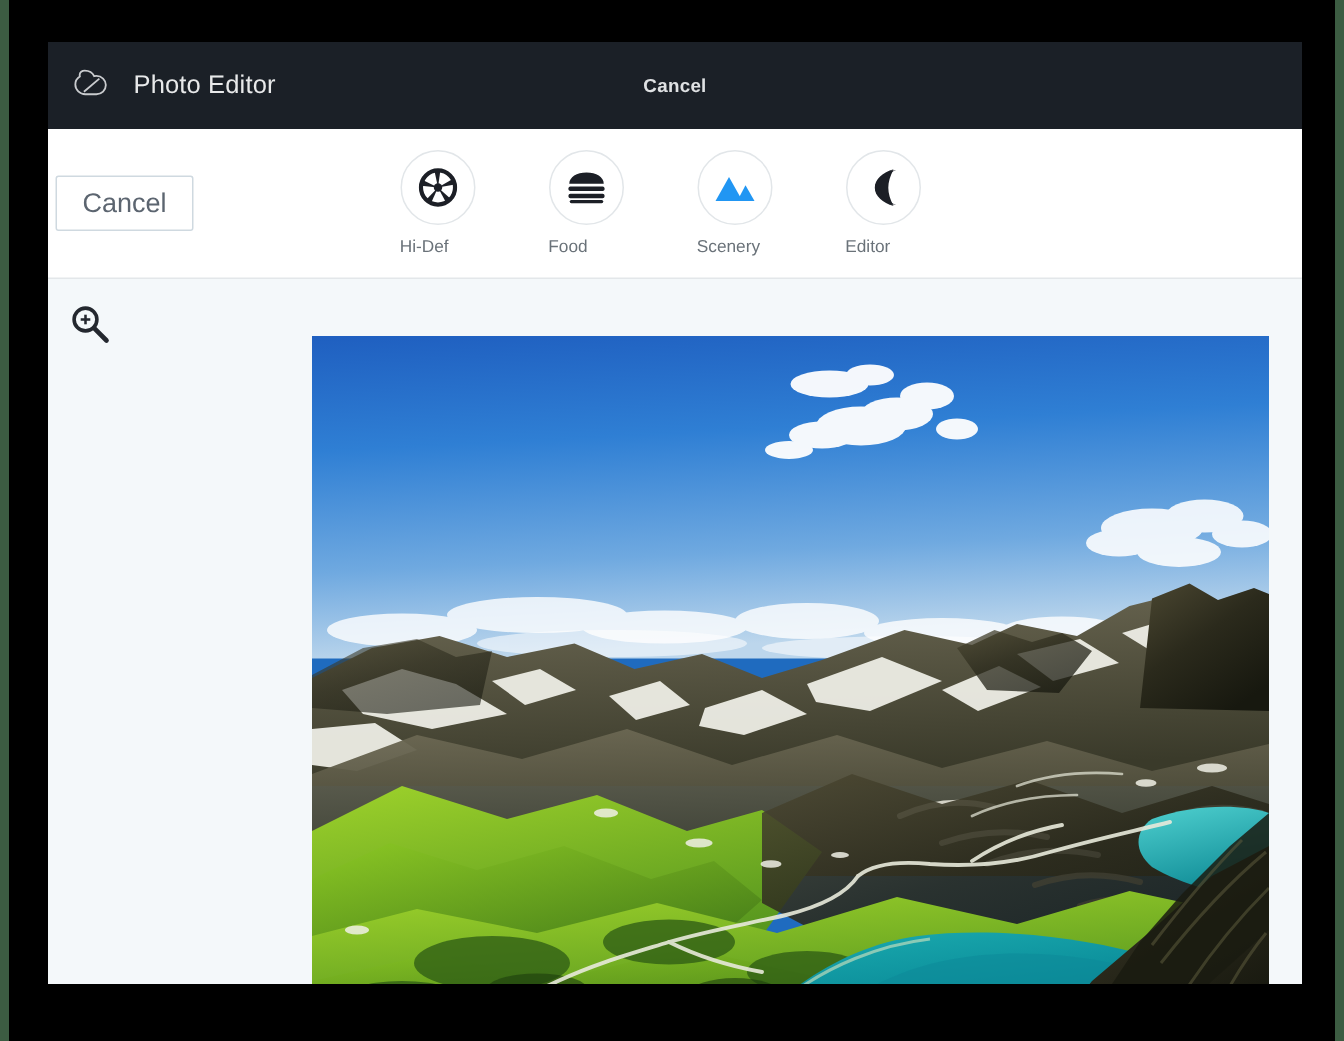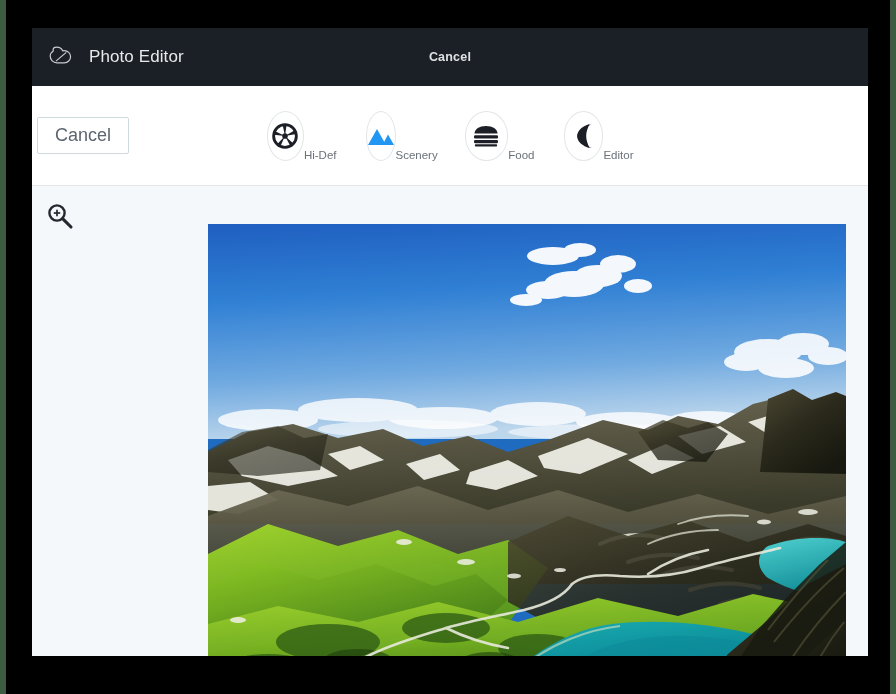--- a/index.html
+++ b/index.html
@@ -107,22 +107,22 @@
     bottom: 0;
     display: flex;
     align-items: center;
     justify-content: center;
     gap: 29px;
     pointer-events: none;
   }
   .filter-item {
     width: 70px;
     display: flex;
-    flex-direction: row;
-    align-items: flex-end;
+    flex-direction: column;
+    align-items: flex-start;
     pointer-events: auto;
     cursor: pointer;
   }
   .filter-circle {
     width: 50px;
     height: 50px;
     border-radius: 50%;
     border: 1px solid #e2e6e9;
     background: #ffffff;
     display: flex;
@@ -206,38 +206,38 @@
             </g>
             <circle cx="12" cy="12" r="2.6" fill="#1c1f26"></circle>
             <circle cx="12" cy="12" r="10.5" fill="none" stroke="#1c1f26" stroke-width="2.6"></circle>
           </svg>
         </span>
         <span class="filter-label">Hi-Def</span>
       </div>
 
       <div class="filter-item">
         <span class="filter-circle">
-          <svg width="28" height="24" viewBox="0 0 28 20">
-            <path d="M1 19 L10 3 L19 19 Z" fill="#2196f3"></path>
-            <path d="M15.5 19 L21 8.5 L27 19 Z" fill="#2196f3"></path>
-          </svg>
-        </span>
-        <span class="filter-label">Scenery</span>
-      </div>
-
-      <div class="filter-item">
-        <span class="filter-circle">
           <svg width="28" height="24" viewBox="0 0 28 22">
             <path d="M2.5 8.5 C2.5 4 7.5 1 14 1 C20.5 1 25.5 4 25.5 8.5 Z" fill="#1c1f26"></path>
             <rect x="2" y="10.3" width="24" height="3.1" rx="1.2" fill="#1c1f26"></rect>
             <rect x="2" y="15.1" width="24" height="3.1" rx="1.2" fill="#1c1f26"></rect>
             <rect x="2.8" y="19.3" width="22.4" height="2.2" rx="1.1" fill="#1c1f26"></rect>
           </svg>
         </span>
         <span class="filter-label">Food</span>
+      </div>
+
+      <div class="filter-item">
+        <span class="filter-circle">
+          <svg width="28" height="24" viewBox="0 0 28 20">
+            <path d="M1 19 L10 3 L19 19 Z" fill="#2196f3"></path>
+            <path d="M15.5 19 L21 8.5 L27 19 Z" fill="#2196f3"></path>
+          </svg>
+        </span>
+        <span class="filter-label">Scenery</span>
       </div>
 
 
       <div class="filter-item">
         <span class="filter-circle">
           <svg width="24" height="26" viewBox="0 0 24 26">
             <path d="M17.8 1.2 C10.6 3.2 5.8 8 5.8 13.2 C5.8 18.4 10.6 23.1 17.8 24.9 C12 21.8 8.6 17.7 8.6 13.2 C8.6 8.6 12 4.4 17.8 1.2 Z" fill="#1c1f26" transform="translate(2,0) scale(1.18,1) translate(-2,0)"></path>
             <path d="M18.6 1.1 C12.2 3.4 7.7 8 7.7 13.1 C7.7 18.2 12.2 22.8 18.6 25.1 C16.4 20.8 15.2 17 15.2 13.1 C15.2 9.2 16.4 5.4 18.6 1.1 Z" fill="#1c1f26"></path>
             <path d="M18.8 0.9 C11.4 3 6.2 7.6 6.2 13.1 C6.2 18.6 11.4 23.2 18.8 25.3 C13.3 22 10.1 17.8 10.1 13.1 C10.1 8.4 13.3 4.2 18.8 0.9 Z" fill="#1c1f26"></path>
           </svg>

